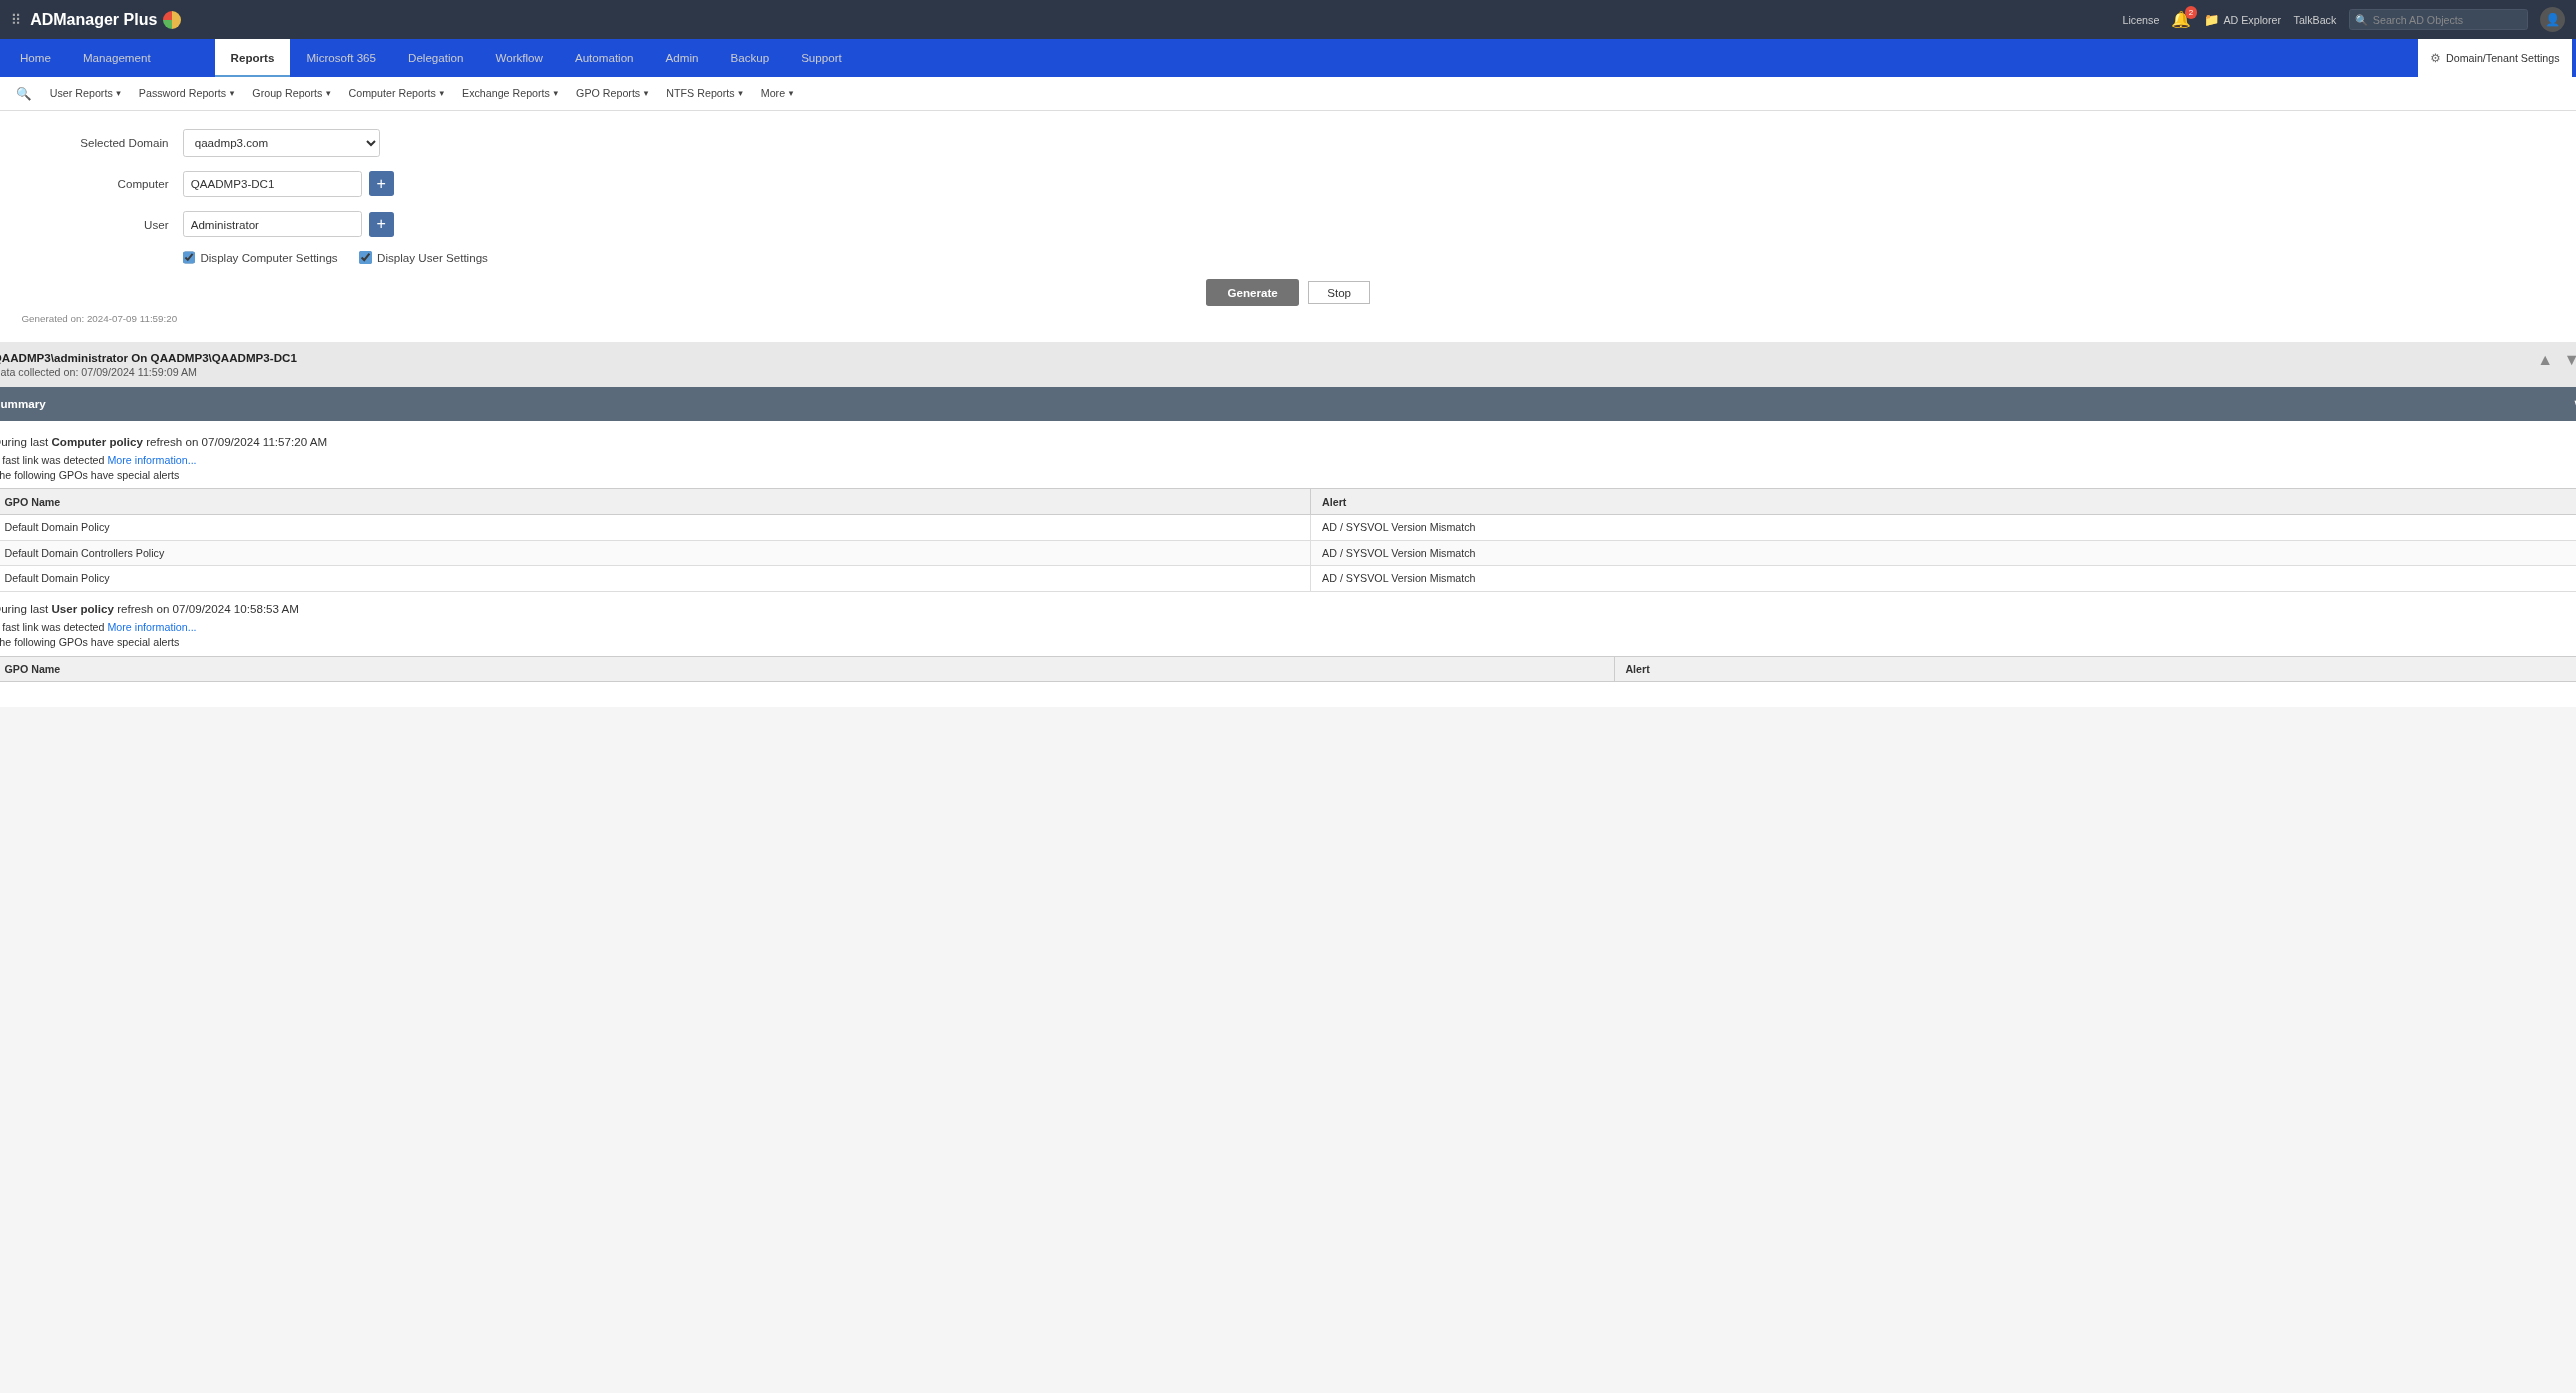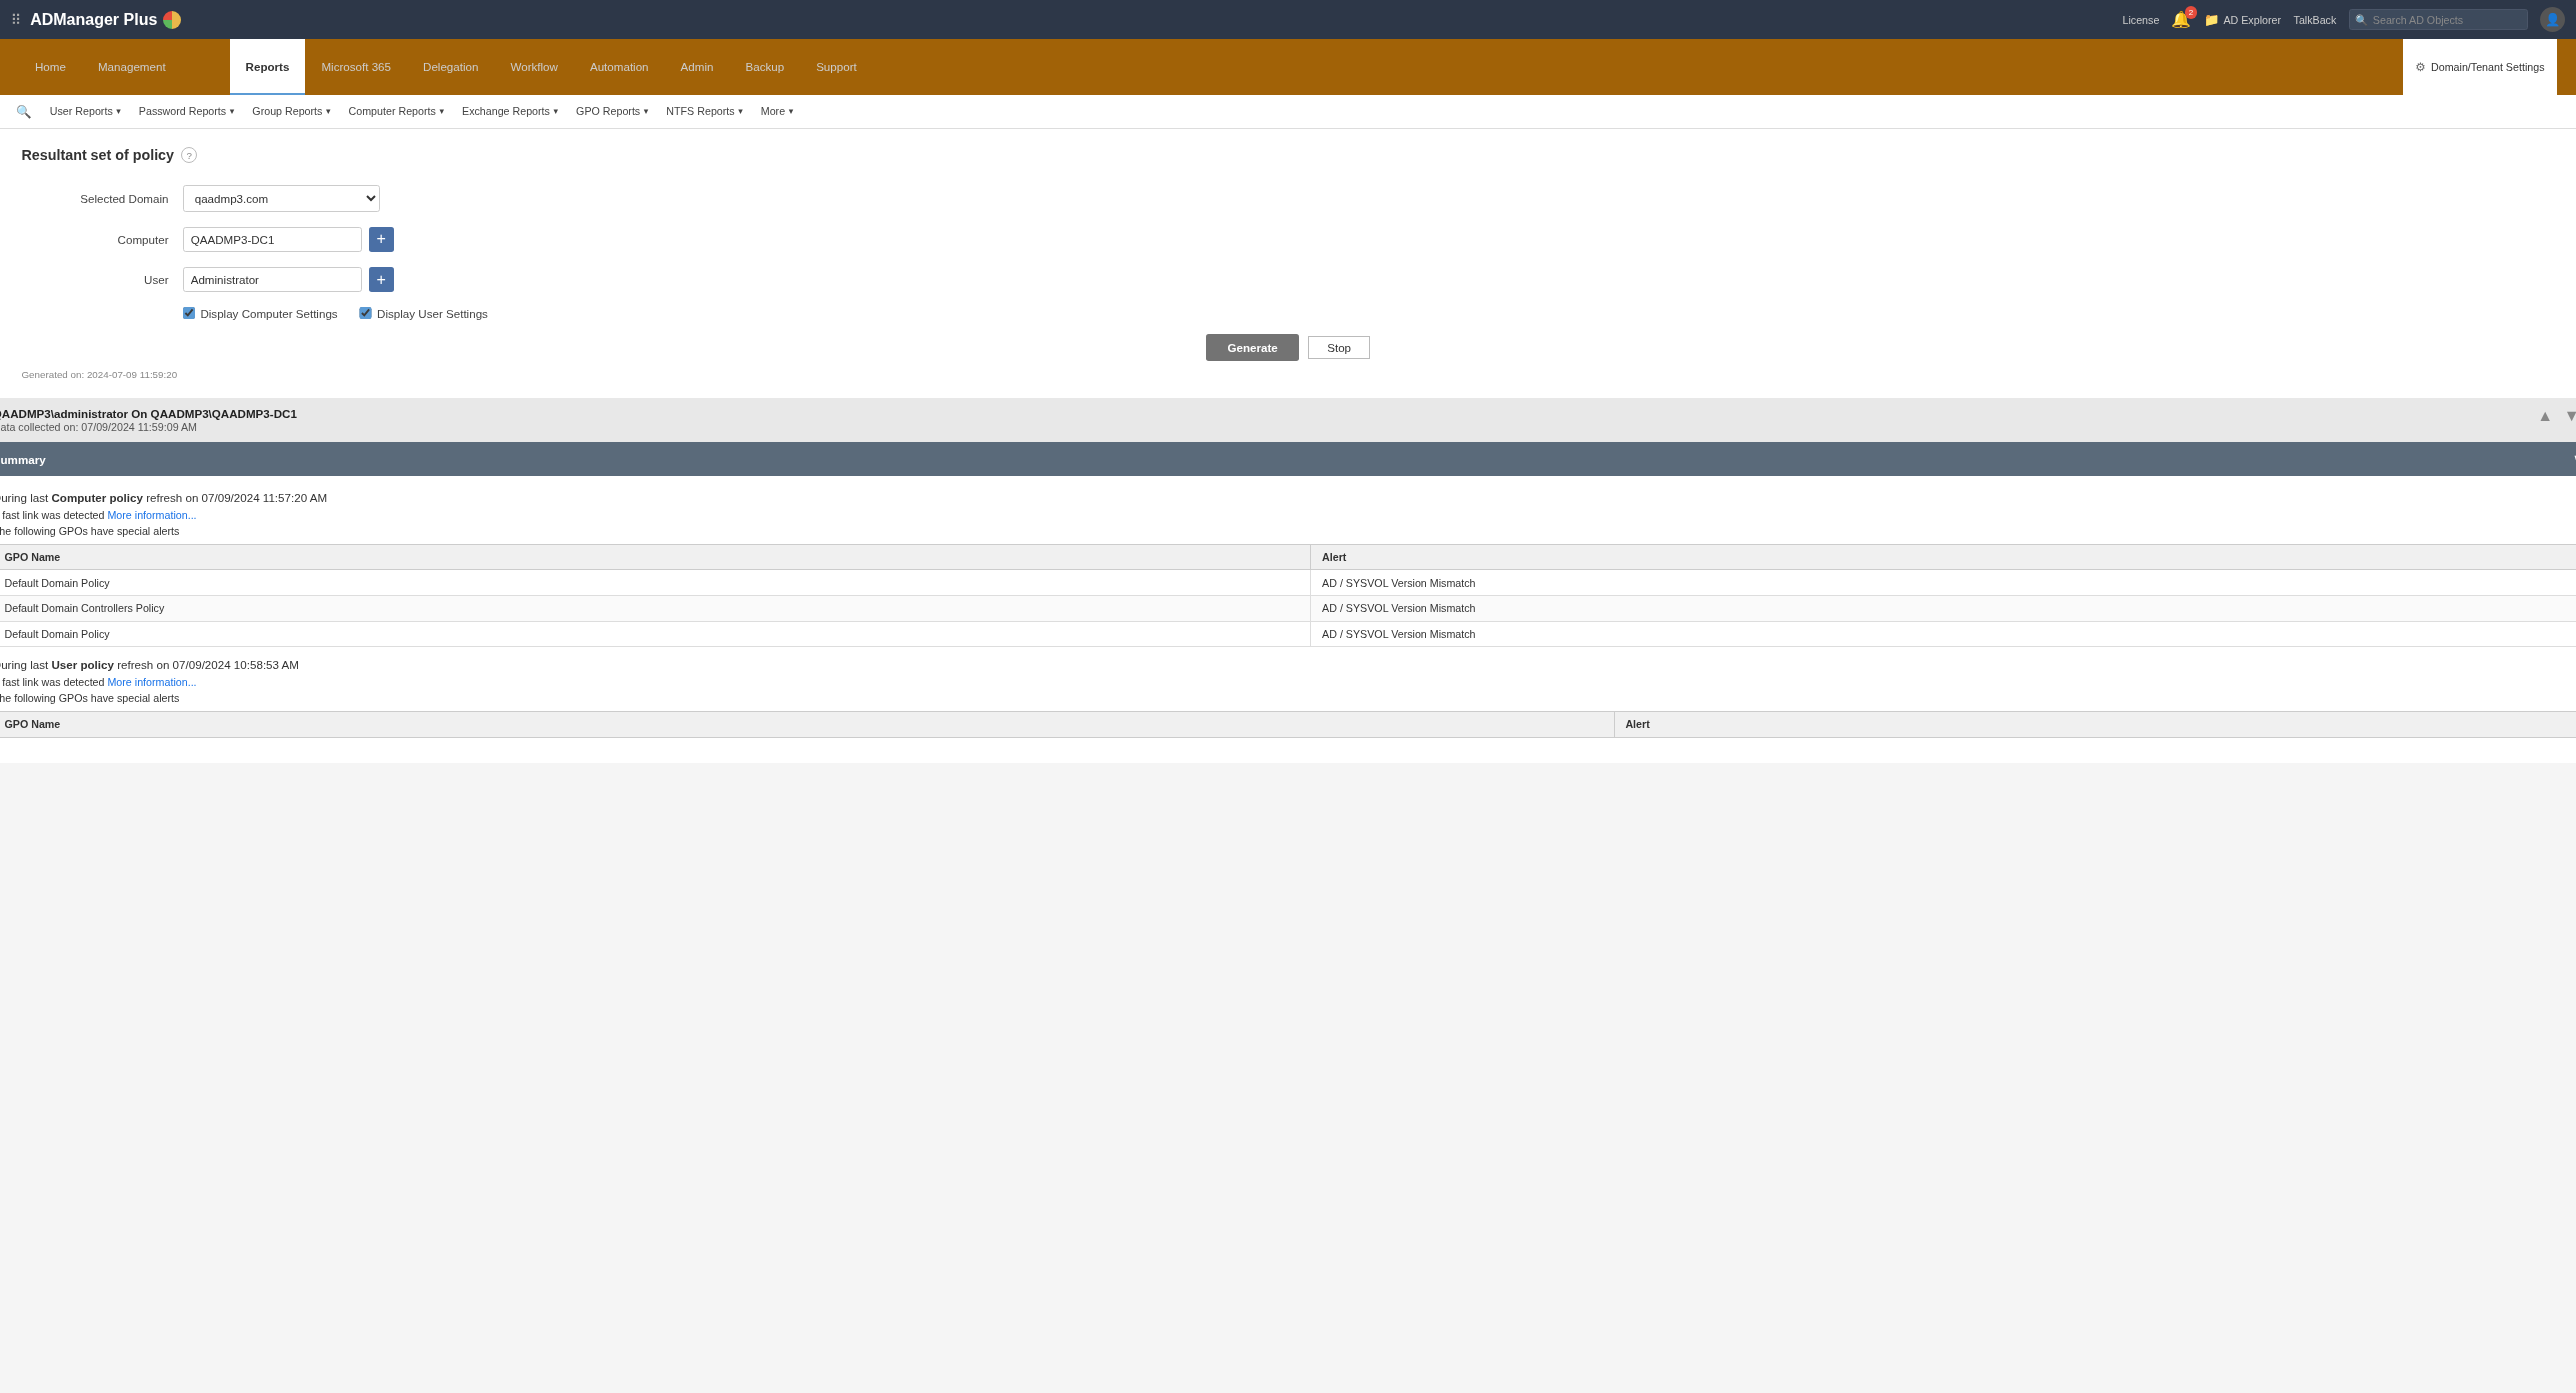--- a/index.html
+++ b/index.html
@@ -28,25 +28,25 @@
     .folder-icon { font-size: 12.5px; }
     .talkback { color: #ccc; font-size: 10.7px; cursor: pointer; }
     .user-avatar { width: 25px; height: 25px; background: #555; border-radius: 50%; display: flex; align-items: center; justify-content: center; color: #fff; font-size: 12.5px; cursor: pointer; }
     .search-wrap { position: relative; }
     .search-wrap input { background: #3d4a5c; border: 0.9px solid #4a5568; color: #ccc; padding: 3.6px 7.2px 3.6px 23px; border-radius: 2.7px; font-size: 10.7px; width: 179px; outline: none; }
     .search-wrap input::placeholder { color: #888; }
     .search-wrap .search-icon-inner { position: absolute; left: 6.3px; top: 50%; transform: translateY(-50%); color: #888; font-size: 10.7px; }
 
     
     .nav-bar {
-      background: #a16207;
+      background: #1d4ed8;
       display: flex;
       align-items: stretch;
-      height: 56px;
-      padding: 0 19px;
+      height: 38px;
+      padding: 0 4px;
     }
     .nav-item {
       color: #ccc;
       font-size: 11.6px;
       padding: 0 16px;
       display: flex;
       align-items: center;
       cursor: pointer;
       border-bottom: 2.7px solid transparent;
       text-decoration: none;
@@ -365,24 +365,20 @@
     <span class="caret">▾</span>
   </div>
   <div class="sub-nav-item">
     <span>More</span>
     <span class="caret">▾</span>
   </div>
 </div>
 
 <div class="content-area">
 
-  <div class="page-title-row">
-    <span class="page-title">Resultant set of policy</span>
-    <div class="help-icon">?</div>
-  </div>
 
   <div class="form-row">
     <label class="form-label">Selected Domain</label>
     <div class="form-control-wrap">
       <select class="form-select">
         <option>qaadmp3.com</option>
       </select>
     </div>
   </div>
 

